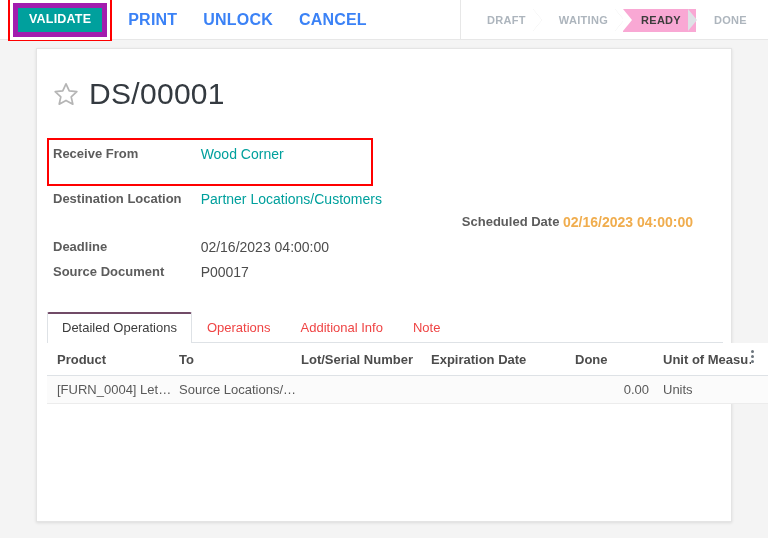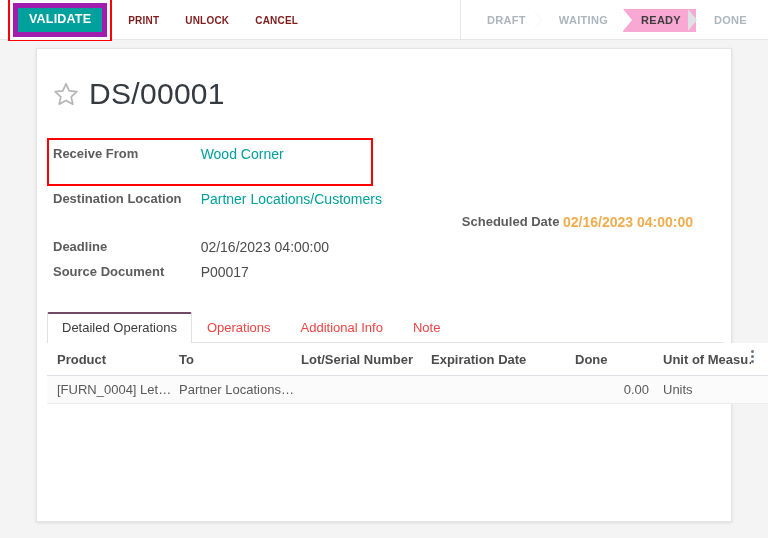--- a/index.html
+++ b/index.html
@@ -62,22 +62,22 @@
     padding: 5px 11px 6px 11px;
     line-height: 1;
     cursor: pointer;
     text-transform: uppercase;
     font-family: "Liberation Sans", sans-serif;
   }
 
   .btn-link {
     background: transparent;
     border: none;
-    color: #7f1d1d;
-    font-size: 10px;
+    color: #3b82f6;
+    font-size: 16px;
     font-weight: bold;
     letter-spacing: .2px;
     text-transform: uppercase;
     padding: 6px 10px;
     margin-left: 6px;
     cursor: pointer;
     font-family: "Liberation Sans", sans-serif;
   }
 
   
@@ -420,21 +420,21 @@
             <th class="col-opt">
               <span class="dots-icon">
                 <i></i><i></i><i></i>
               </span>
             </th>
           </tr>
         </thead>
         <tbody>
           <tr>
             <td class="col-product">[FURN_0004] Let…</td>
-            <td class="col-to">Partner Locations/…</td>
+            <td class="col-to">Source Locations/…</td>
             <td class="col-lot"></td>
             <td class="col-exp"></td>
             <td class="col-done">0.00</td>
             <td class="col-uom">Units</td>
             <td class="col-opt"></td>
           </tr>
         </tbody>
       </table>
 
       <div class="table-body-fill"></div>

